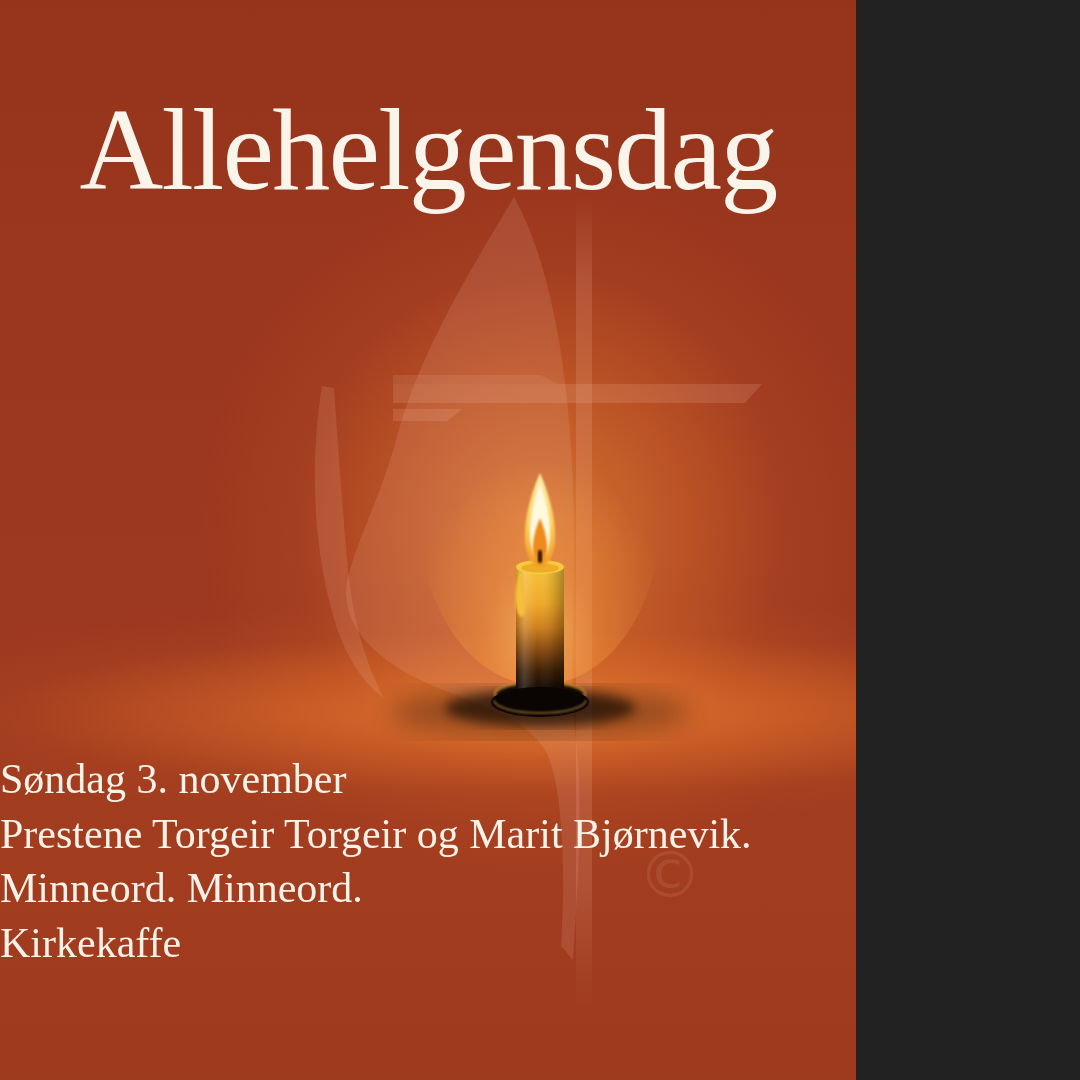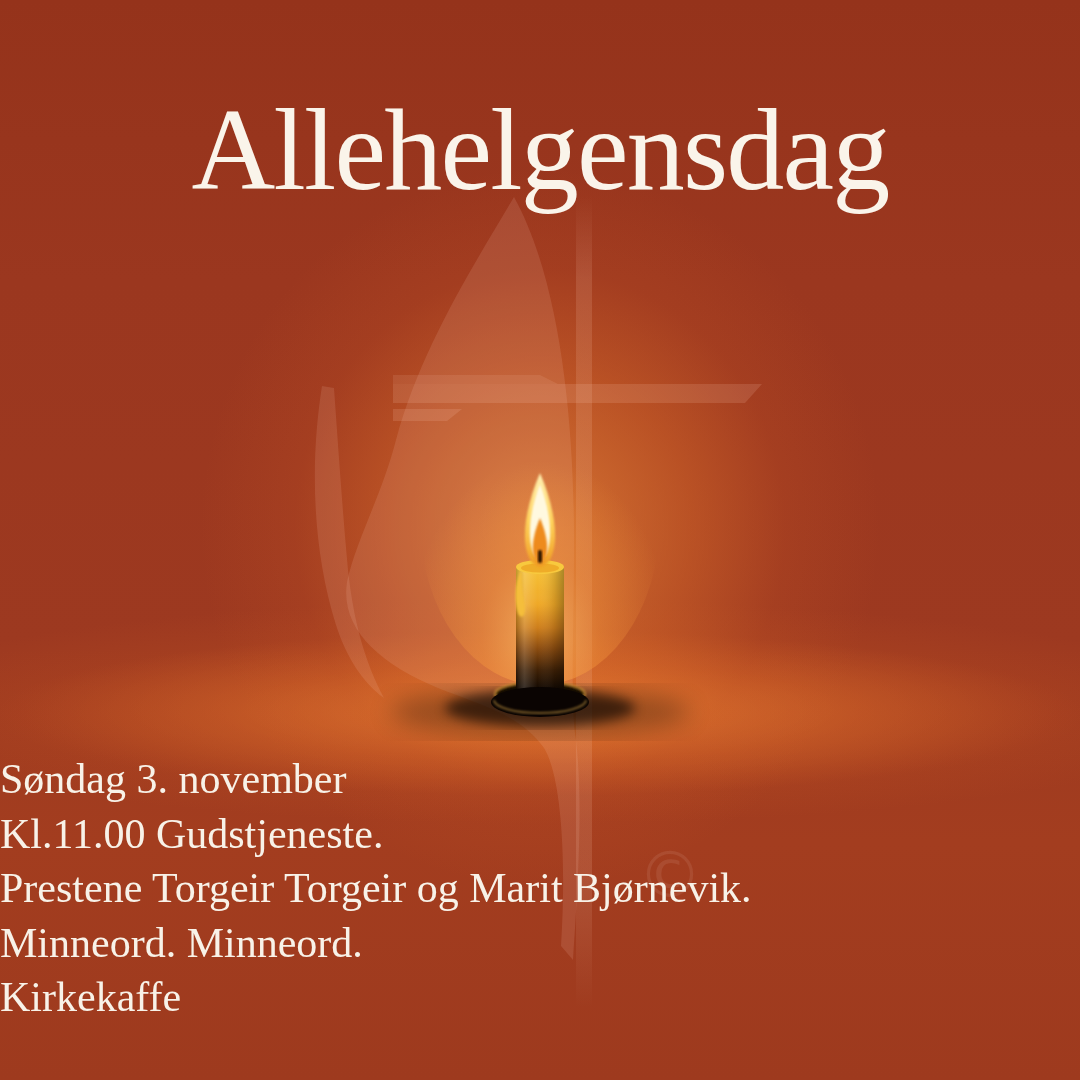--- a/index.html
+++ b/index.html
@@ -1,18 +1,18 @@
 <!DOCTYPE html>
 <html><head>
 <meta charset="utf-8">
 <style>
   html,body{margin:0;padding:0;background:#222;}
   .poster{
     position:relative;
-    width:1080px;height:1080px;
+    width:856px;height:1080px;
     overflow:hidden;
     font-family:"Liberation Serif","DejaVu Serif",serif;
   }
   
   .bg{
     position:absolute;inset:0;
     background:
       radial-gradient(340px 360px at 540px 528px,
         rgba(248,152,62,.62) 0%, rgba(233,122,45,.38) 45%, rgba(210,95,38,.16) 72%, rgba(210,95,38,0) 100%),
       radial-gradient(700px 112px at 540px 712px,
@@ -149,21 +149,20 @@
       <path d="M 540,518 C 545,530 548,542 547,551 C 546,559 543,563 540,563
                C 537,563 534,559 533,551 C 532,542 535,530 540,518 Z" fill="#EE8B1E" filter="url(#soft1)"></path>
       <rect x="538" y="550" width="4" height="13" rx="2" fill="#2E1204" filter="url(#soft1)"></rect>
     </g>
   </svg>
 
   <div class="title">Allehelgensdag</div>
 
   <div class="info">
     <div>Søndag 3. november</div>
-    <div>Kl.11.00 Gudstjeneste.</div>
     <div>Prestene Torgeir Torgeir og Marit Bjørnevik.</div>
     <div>Minneord. Minneord.</div>
     <div>Kirkekaffe</div>
   </div>
 
   <div class="copyright">©</div>
 
 </div>
 
 </body></html>

